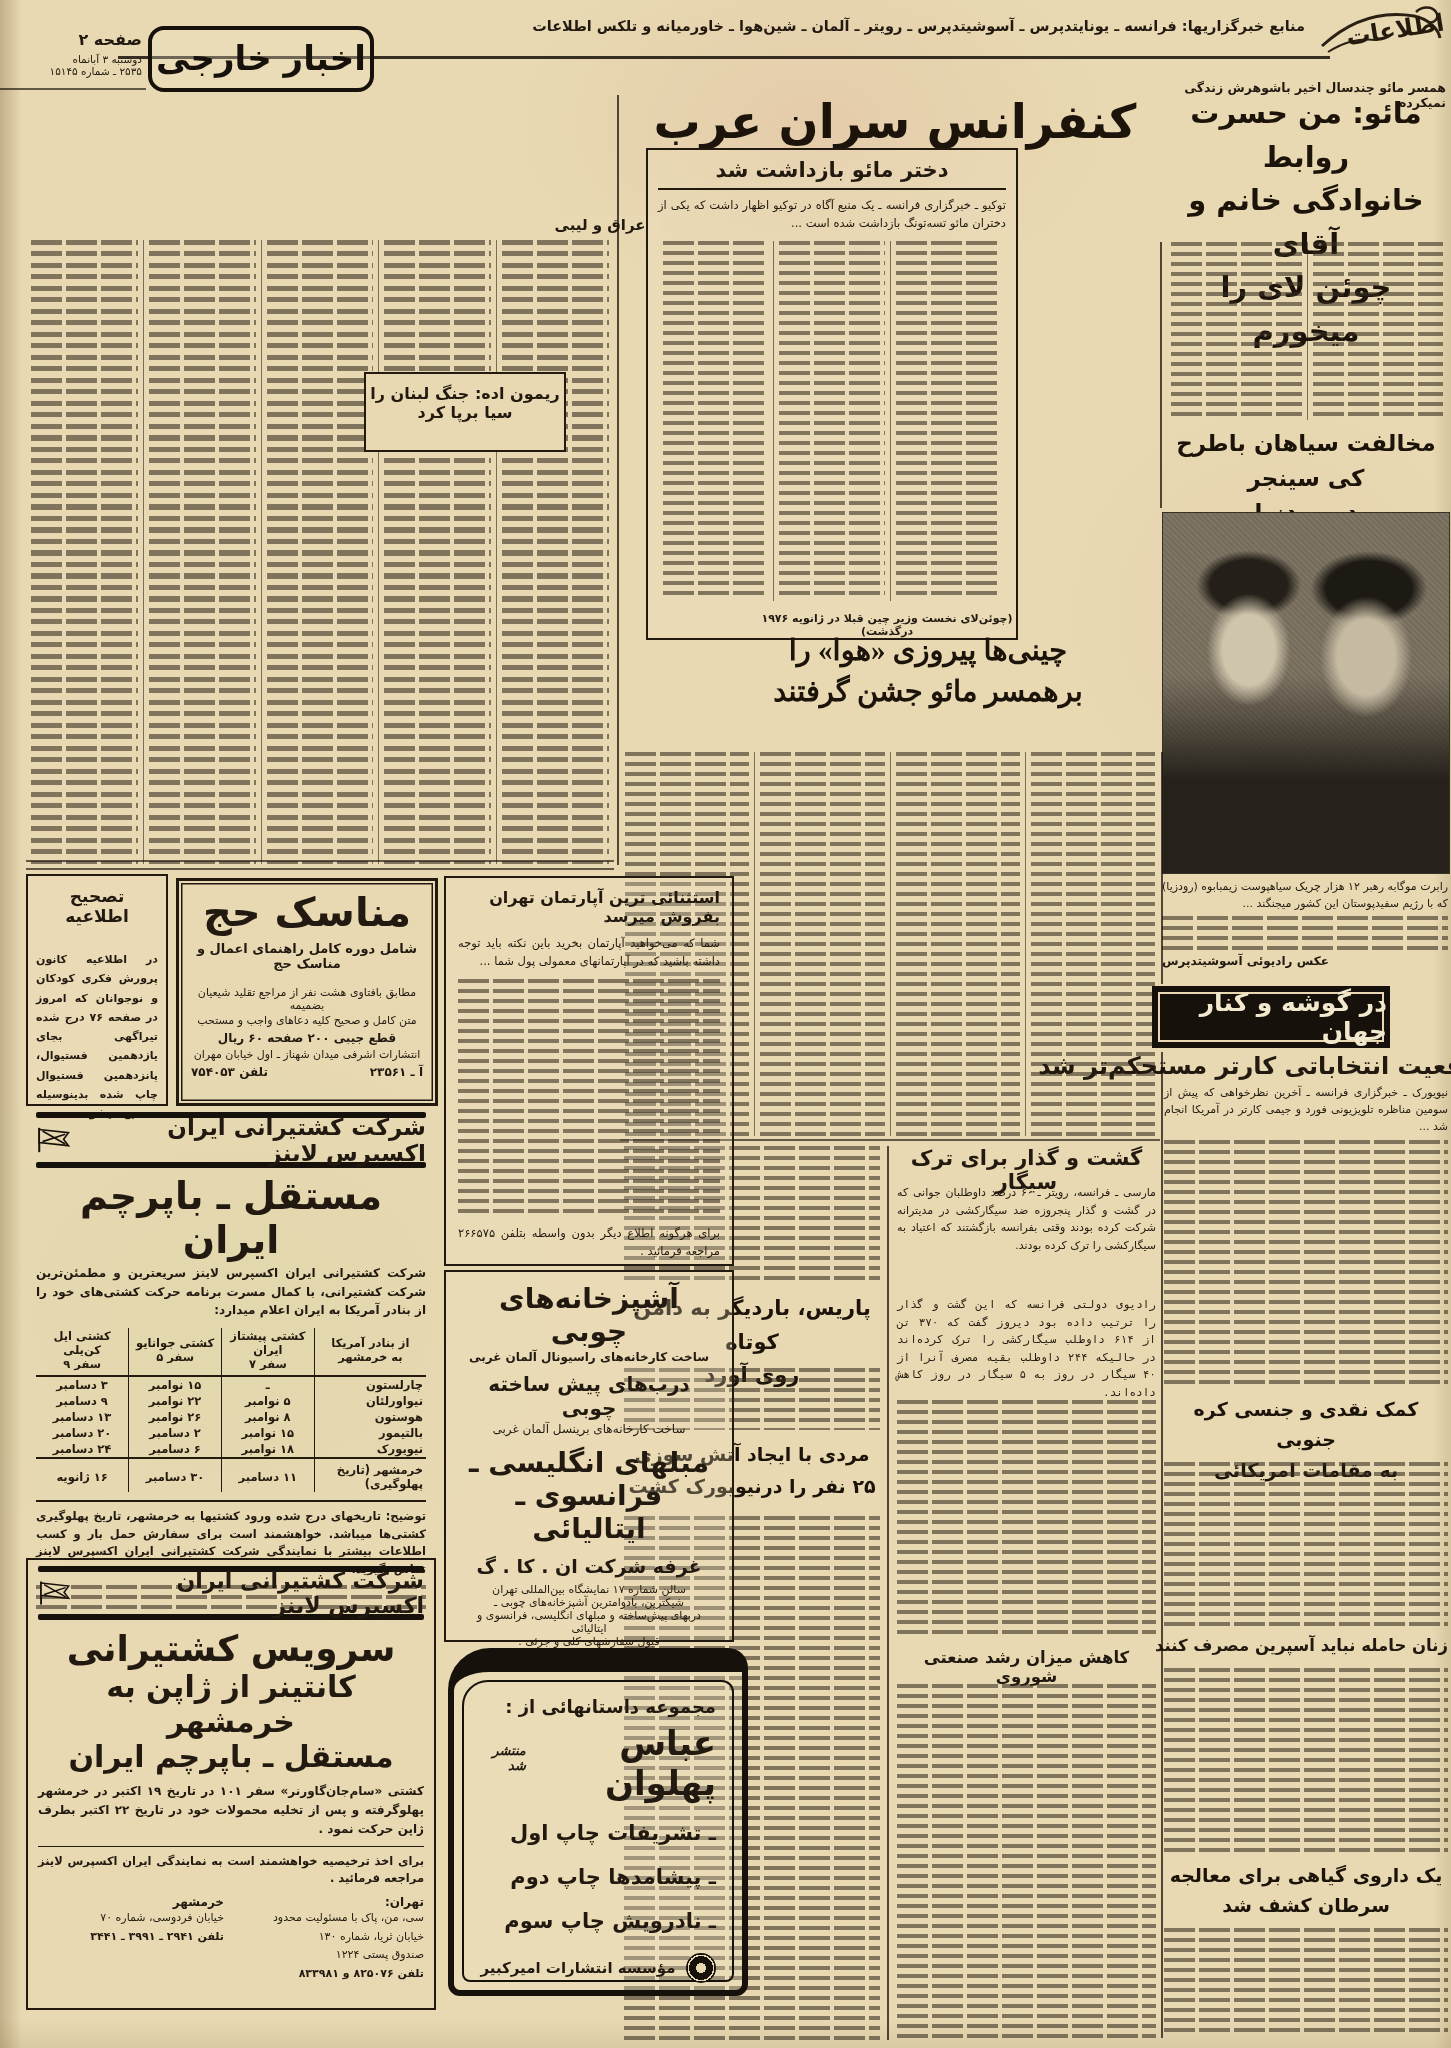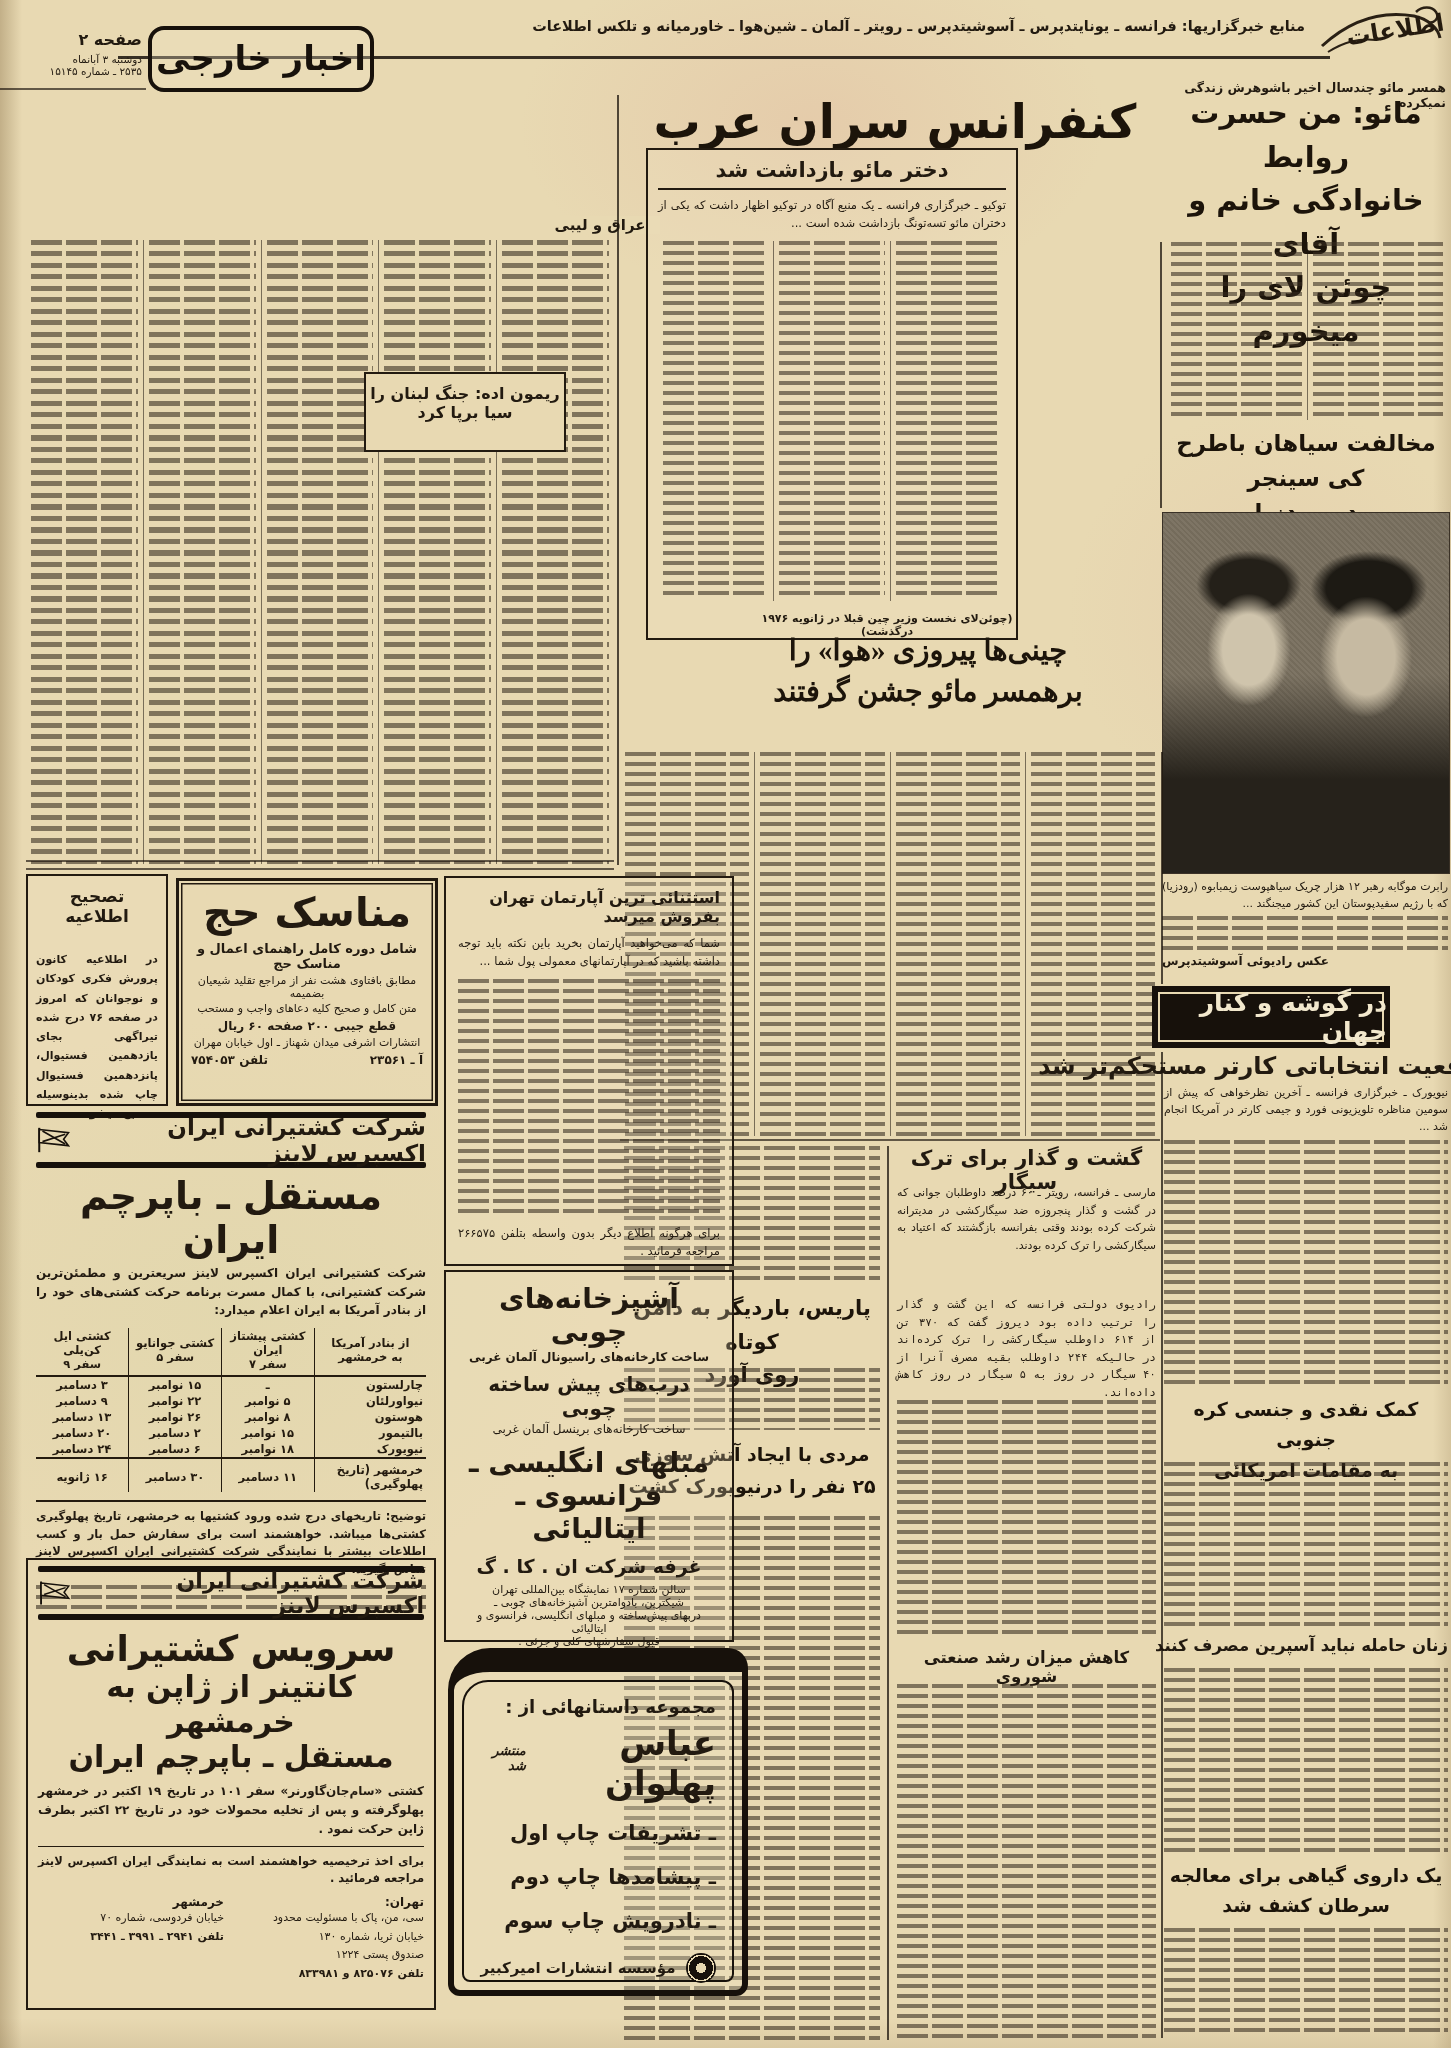--- a/index.html
+++ b/index.html
@@ -250,21 +250,21 @@
   <div class="abs vrule" style="left:887px;top:1146px;height:894px;"></div>
 
   <div class="abs box" style="left:26px;top:874px;width:142px;height:232px;padding:10px 8px;box-sizing:border-box;">
     <div class="ctr b" style="font-size:17px;margin-bottom:10px;">تصحیح اطلاعیه</div>
     <div class="just b" style="font-size:11px;line-height:1.75;margin-top:24px;">در اطلاعیه کانون پرورش فکری کودکان و نوجوانان که امروز در صفحه ۷۶ درج شده تیراگهی بجای یازدهمین فستیوال، پانزدهمین فستیوال چاپ شده بدینوسیله تصحیح میشود</div>
   </div>
 
   <div class="abs" style="left:176px;top:878px;width:262px;height:228px;border:3px solid #221a10;box-shadow:inset 0 0 0 2px #e8d9b2, inset 0 0 0 3.5px #221a10;padding:8px 12px;box-sizing:border-box;">
     <div class="ctr b" style="font-size:40px;letter-spacing:-1px;">مناسک حج</div>
     <div class="ctr b" style="font-size:13px;margin-top:6px;">شامل دوره کامل راهنمای اعمال و مناسک حج</div>
-    <div class="ctr" style="font-size:11px;margin-top:3px;">مطابق بافتاوی هشت نفر از مراجع تقلید شیعیان بضمیمه</div>
+    <div class="ctr" style="font-size:11px;margin-top:15px;">مطابق بافتاوی هشت نفر از مراجع تقلید شیعیان بضمیمه</div>
     <div class="ctr" style="font-size:11px;margin-top:2px;">متن کامل و صحیح کلیه دعاهای واجب و مستحب</div>
     <div class="ctr b" style="font-size:12px;margin-top:4px;">قطع جیبی ۲۰۰ صفحه ۶۰ ریال</div>
     <div class="ctr" style="font-size:11px;margin-top:3px;">انتشارات اشرفی میدان شهناز ـ اول خیابان مهران</div>
     <div style="display:flex;justify-content:space-between;margin-top:4px;">
       <span class="b" style="font-size:12px;">آ ـ ۲۳۵۶۱</span>
       <span class="b" style="font-size:12px;">تلفن ۷۵۴۰۵۳</span>
     </div>
   </div>
 
   <div class="abs box" style="left:444px;top:876px;width:290px;height:390px;padding:10px 12px;box-sizing:border-box;">

